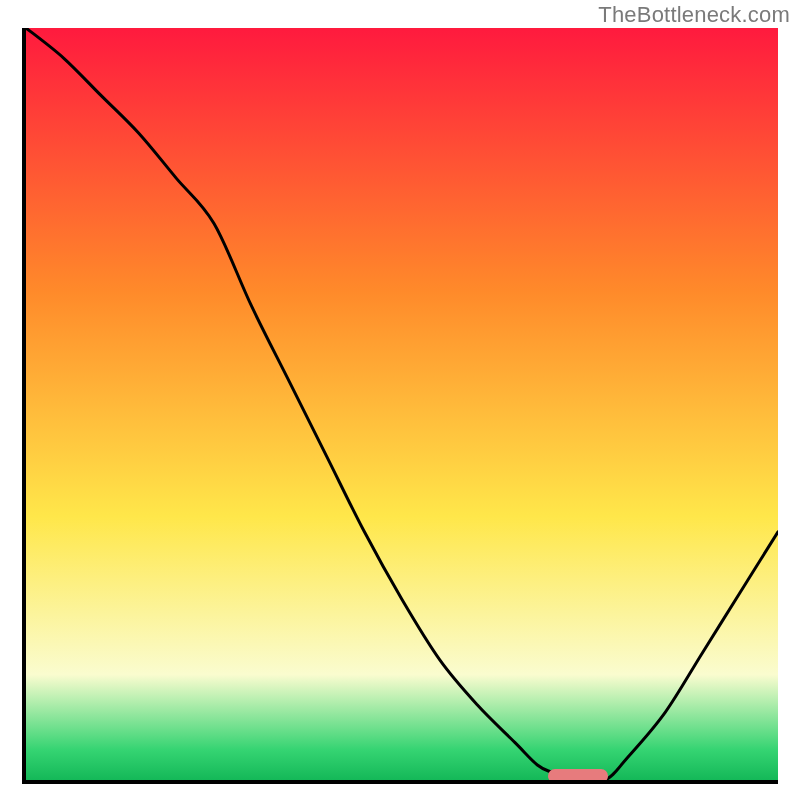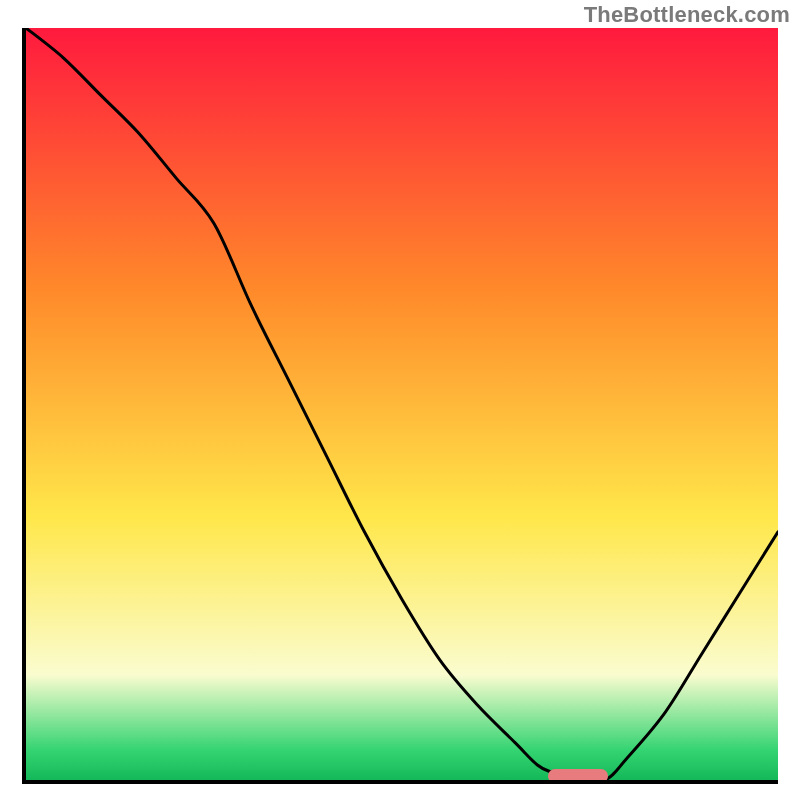--- a/index.html
+++ b/index.html
@@ -13,21 +13,21 @@
   .wrap {
     position: relative;
     width: 800px;
     height: 800px;
   }
   .watermark {
     position: absolute;
     top: 2px;
     right: 10px;
     font-size: 22px;
-    font-weight: 700;
+    font-weight: 400;
     color: #7a7a7a;
     letter-spacing: 0.2px;
     z-index: 3;
   }
   .plot {
     position: absolute;
     left: 22px;
     top: 28px;
     width: 756px;
     height: 756px;

